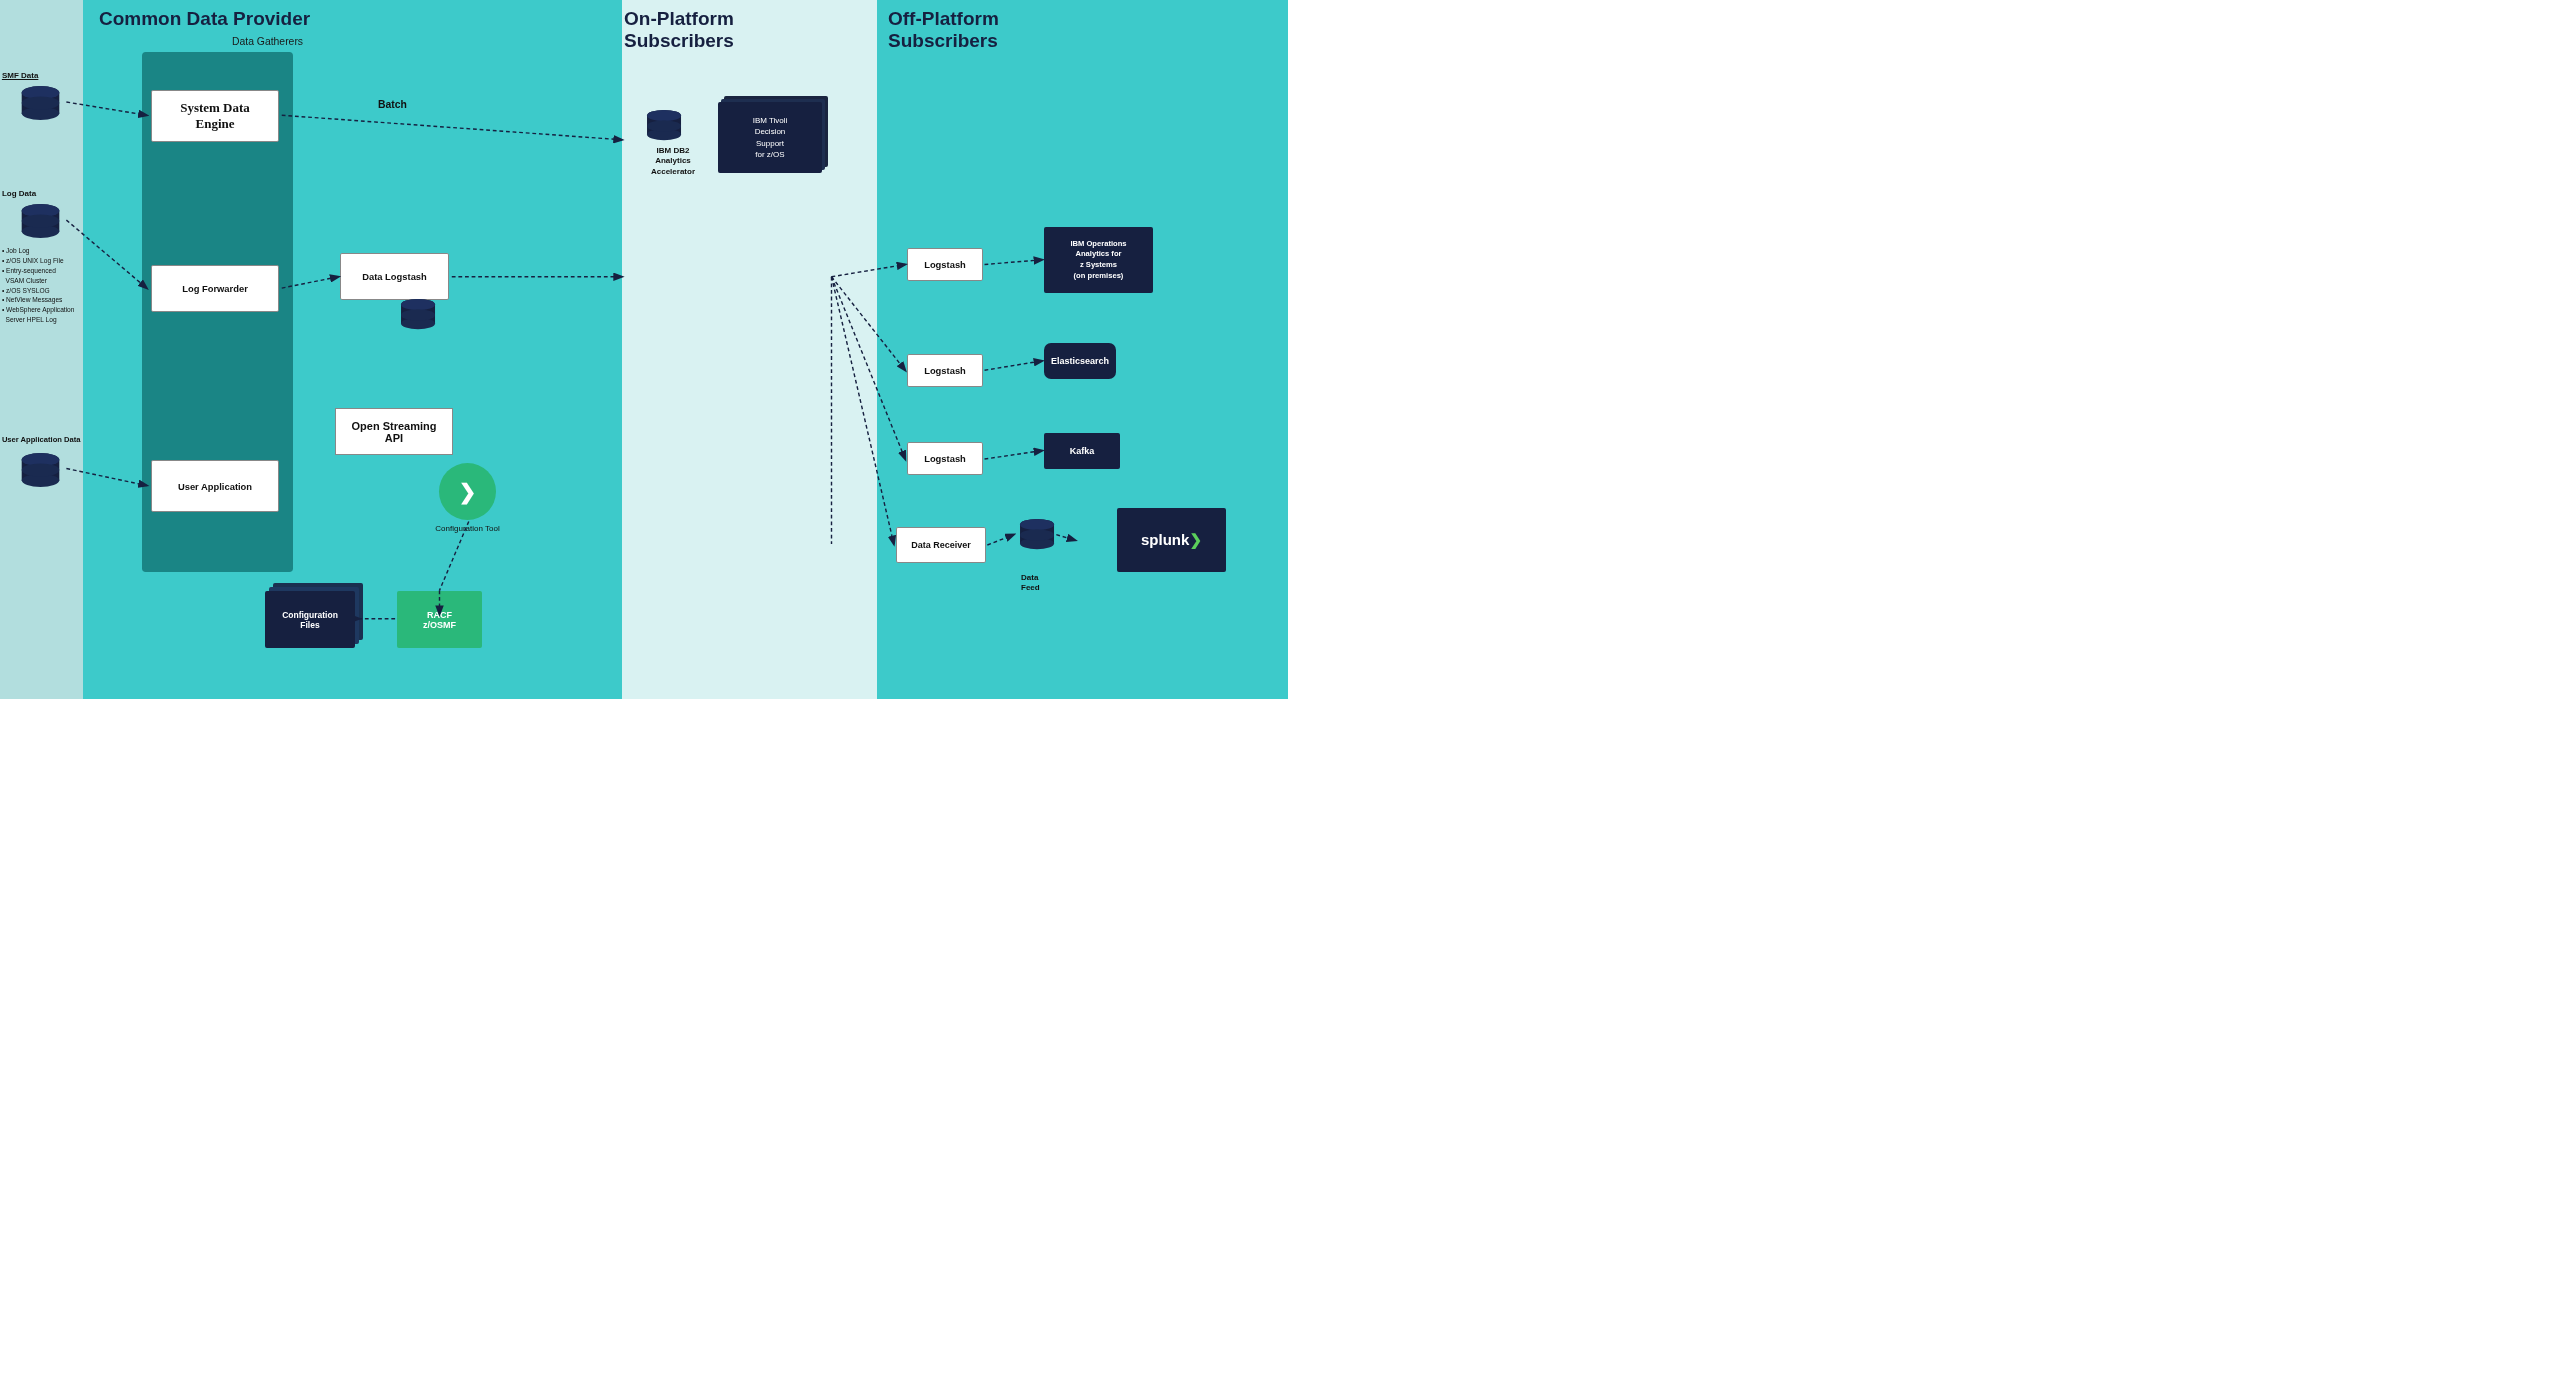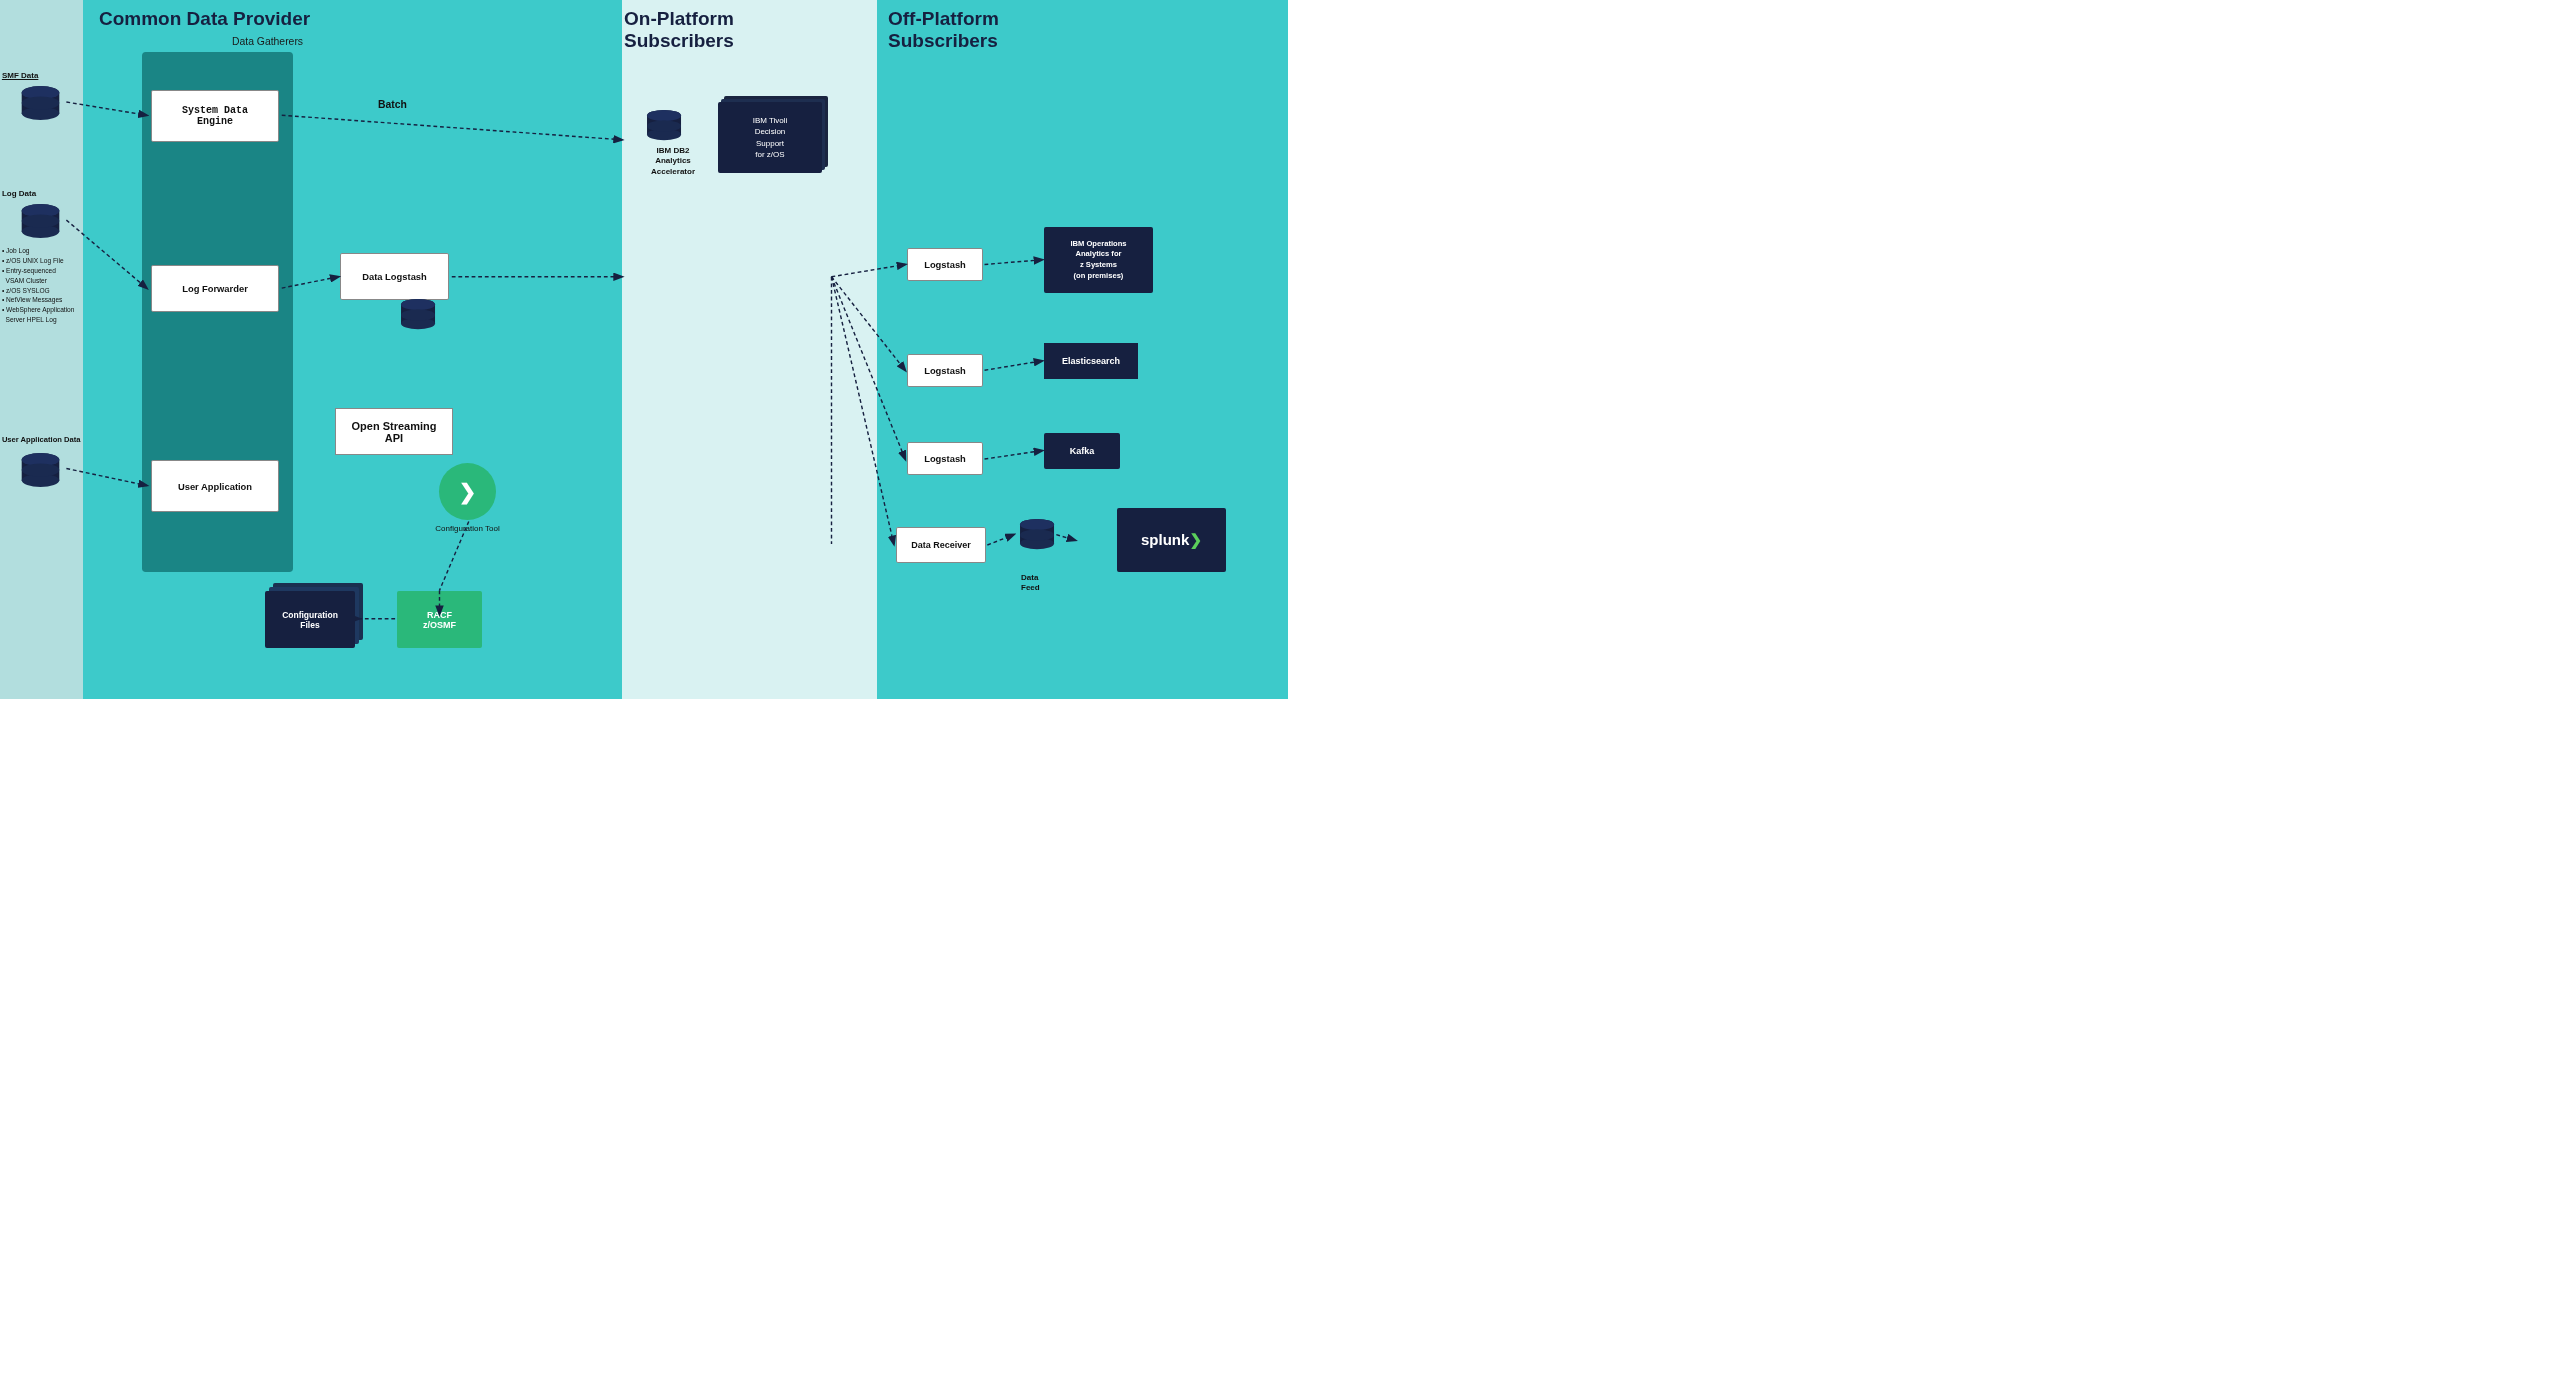--- a/index.html
+++ b/index.html
@@ -74,21 +74,21 @@
   <div style="position:absolute;left:1.9px;top:435px;font-size:7.6px;font-weight:bold;color:#111;font-family:Arial,sans-serif;">User Application Data</div>
 
   <svg style="position:absolute;left:17px;top:452px;width:47px;height:36px;" viewBox="0 0 50 38">
     <ellipse cx="25" cy="8" rx="20" ry="7" fill="#162040"></ellipse>
     <rect x="5" y="8" width="40" height="22" fill="#162040"></rect>
     <ellipse cx="25" cy="30" rx="20" ry="7" fill="#1a2a50"></ellipse>
     <ellipse cx="25" cy="8" rx="20" ry="7" fill="#1e3060"></ellipse>
     <ellipse cx="25" cy="19" rx="20" ry="7" fill="#1a2a50"></ellipse>
   </svg>
 
-  <div style="position:absolute;left:151px;top:90px;width:128px;height:52px;background:white;border:1.4px solid #888;display:flex;align-items:center;justify-content:center;text-align:center;font-size:10px;font-weight:bold;color:#111;font-family:Liberation Mono, monospace;border-radius:1.9px;">System Data<br>Engine</div>
+  <div style="position:absolute;left:151px;top:90px;width:128px;height:52px;background:white;border:1.4px solid #888;display:flex;align-items:center;justify-content:center;text-align:center;font-size:13px;font-weight:bold;color:#111;font-family:Liberation Serif, serif;border-radius:1.9px;">System Data<br>Engine</div>
 
   <div style="position:absolute;left:151px;top:265px;width:128px;height:47px;background:white;border:1.4px solid #888;display:flex;align-items:center;justify-content:center;text-align:center;font-size:9.4px;font-weight:bold;color:#111;font-family:Arial,sans-serif;border-radius:1.9px;">Log Forwarder</div>
 
   <div style="position:absolute;left:151px;top:460px;width:128px;height:52px;background:white;border:1.4px solid #888;display:flex;align-items:center;justify-content:center;text-align:center;font-size:9.4px;font-weight:bold;color:#111;font-family:Arial,sans-serif;border-radius:1.9px;">User Application</div>
 
   <div style="position:absolute;left:340px;top:253px;width:109px;height:47px;background:white;border:1.9px solid #888;display:flex;align-items:center;justify-content:center;text-align:center;font-size:9.4px;font-weight:bold;color:#111;font-family:Arial,sans-serif;border-radius:1.9px;">Data Logstash</div>
 
   <svg style="position:absolute;left:397px;top:298px;width:43px;height:34px;" viewBox="0 0 45 36">
     <ellipse cx="22" cy="7" rx="18" ry="6" fill="#162040"></ellipse>
     <rect x="4" y="7" width="36" height="20" fill="#162040"></rect>
@@ -137,21 +137,21 @@
   </div>
 
   <div style="position:absolute;left:907px;top:248px;width:76px;height:33px;background:white;border:1.4px solid #888;display:flex;align-items:center;justify-content:center;font-size:9.4px;font-weight:bold;color:#111;font-family:Arial,sans-serif;border-radius:1.9px;">Logstash</div>
 
   <div style="position:absolute;left:1044px;top:227px;width:109px;height:66px;background:#162040;display:flex;align-items:center;justify-content:center;text-align:center;border-radius:1.9px;">
     <span style="color:white;font-size:7.6px;font-weight:bold;font-family:Arial,sans-serif;line-height:1.4;">IBM Operations<br>Analytics for<br>z Systems<br>(on premises)</span>
   </div>
 
   <div style="position:absolute;left:907px;top:354px;width:76px;height:33px;background:white;border:1.4px solid #888;display:flex;align-items:center;justify-content:center;font-size:9.4px;font-weight:bold;color:#111;font-family:Arial,sans-serif;border-radius:1.9px;">Logstash</div>
 
-  <div style="position:absolute;left:1044px;top:343px;width:94px;height:36px;background:#162040;display:flex;align-items:center;justify-content:center;text-align:center;border-radius:0;">
+  <div style="position:absolute;left:1044px;top:343px;width:72px;height:36px;background:#162040;display:flex;align-items:center;justify-content:center;text-align:center;border-radius:7px;">
     <span style="color:white;font-size:9px;font-weight:bold;font-family:Arial,sans-serif;">Elasticsearch</span>
   </div>
 
   <div style="position:absolute;left:907px;top:442px;width:76px;height:33px;background:white;border:1.4px solid #888;display:flex;align-items:center;justify-content:center;font-size:9.4px;font-weight:bold;color:#111;font-family:Arial,sans-serif;border-radius:1.9px;">Logstash</div>
 
   <div style="position:absolute;left:1044px;top:433px;width:76px;height:36px;background:#162040;display:flex;align-items:center;justify-content:center;text-align:center;border-radius:1.9px;">
     <span style="color:white;font-size:9px;font-weight:bold;font-family:Arial,sans-serif;">Kafka</span>
   </div>
 
   <div style="position:absolute;left:896px;top:527px;width:90px;height:36px;background:white;border:1.4px solid #888;display:flex;align-items:center;justify-content:center;font-size:9px;font-weight:bold;color:#111;font-family:Arial,sans-serif;border-radius:1.9px;">Data Receiver</div>

